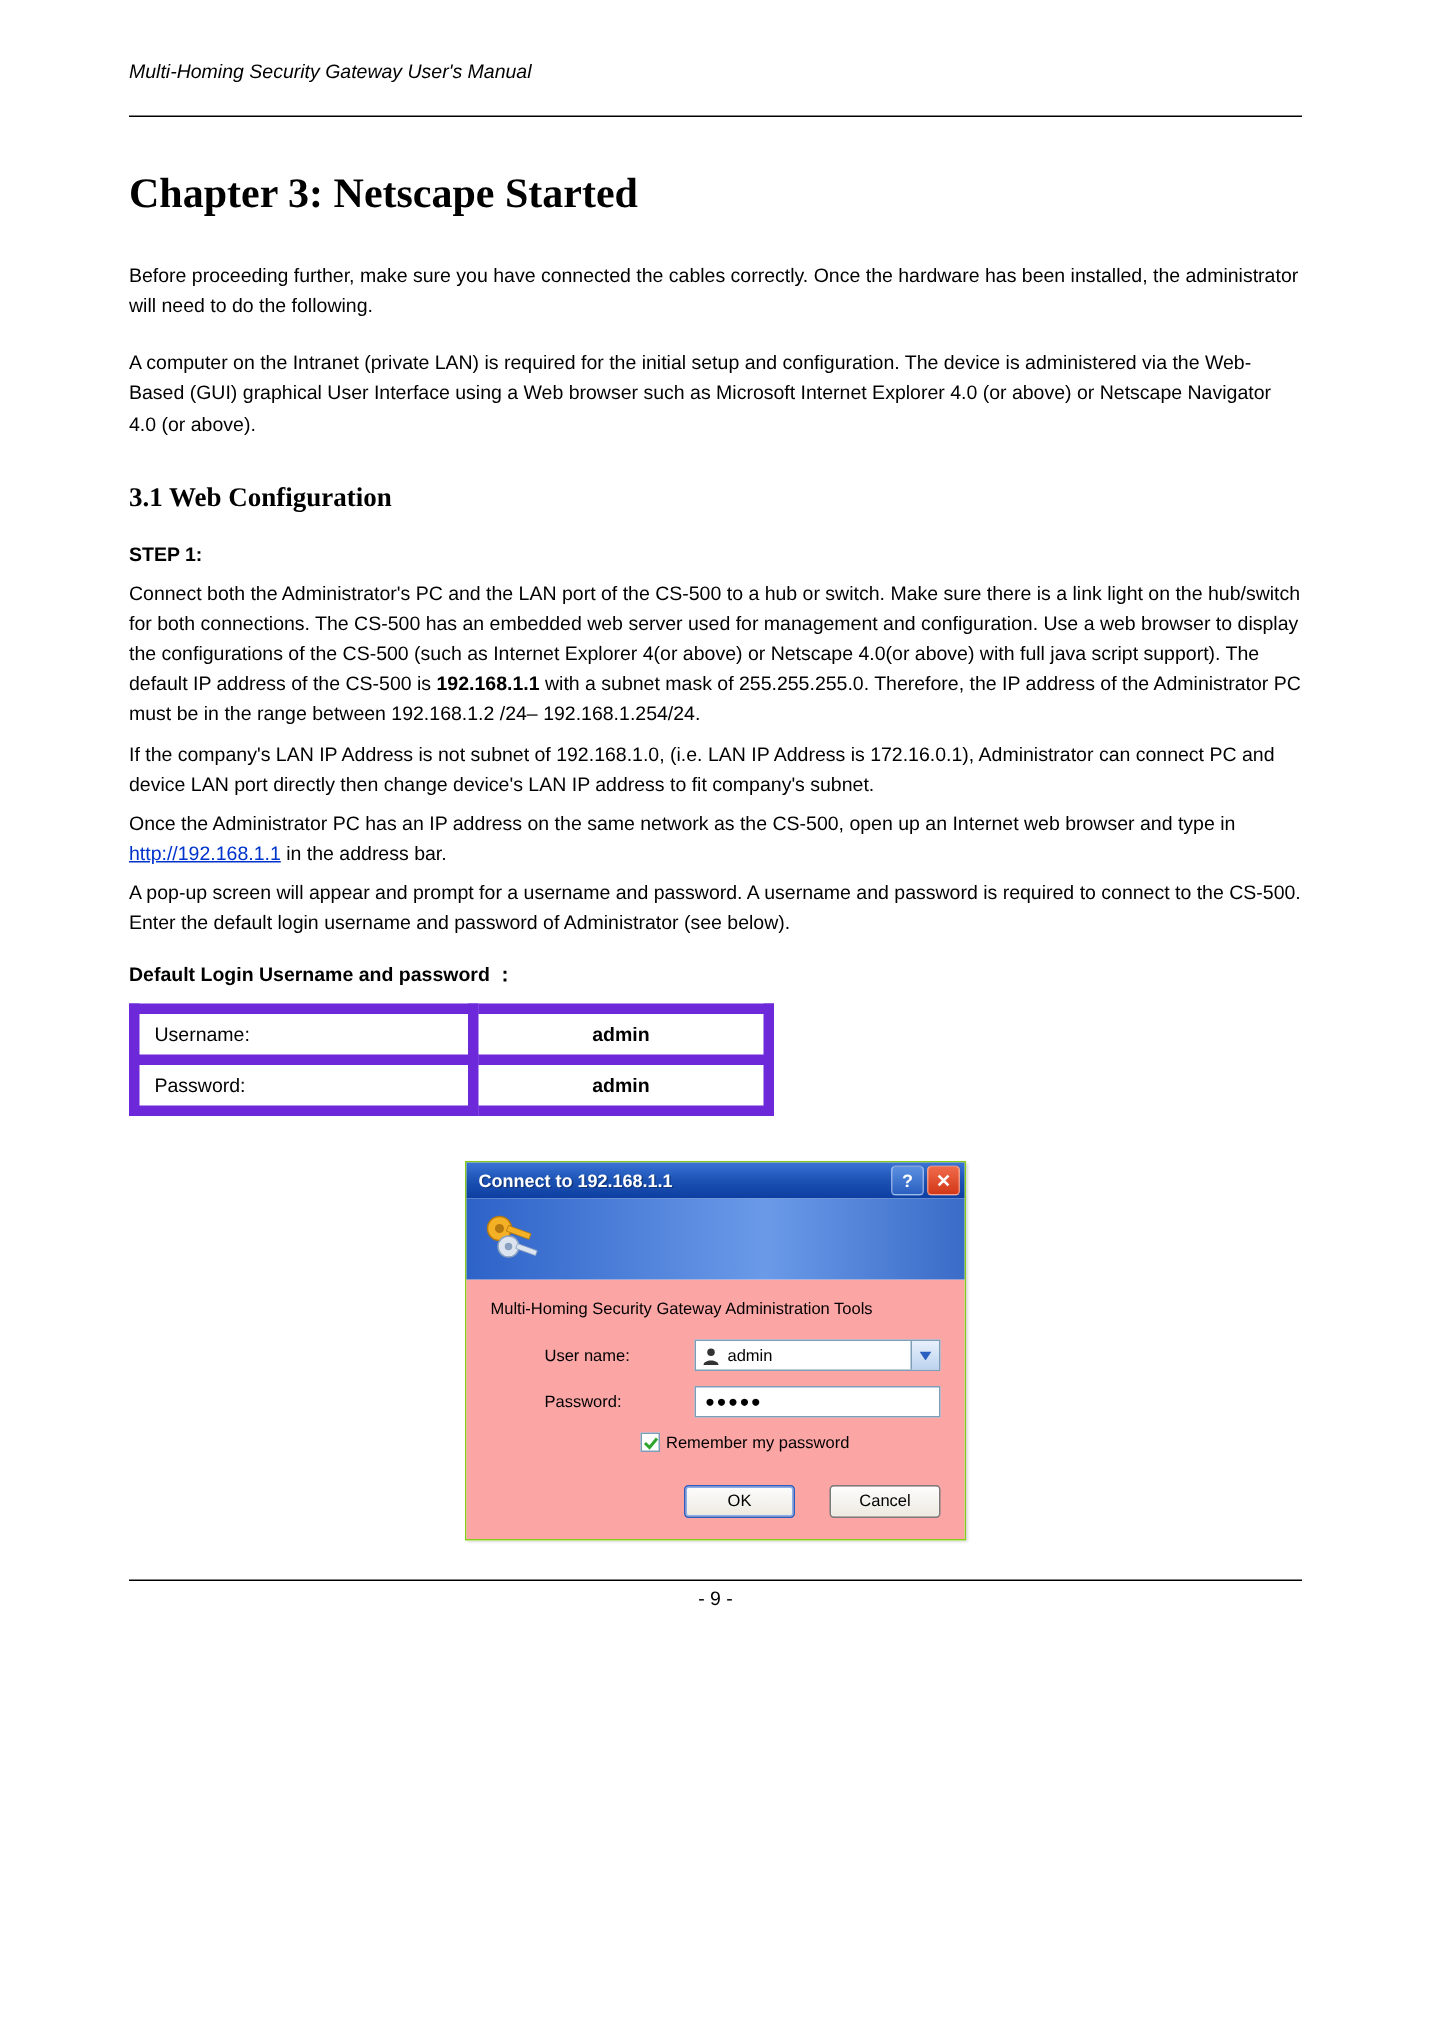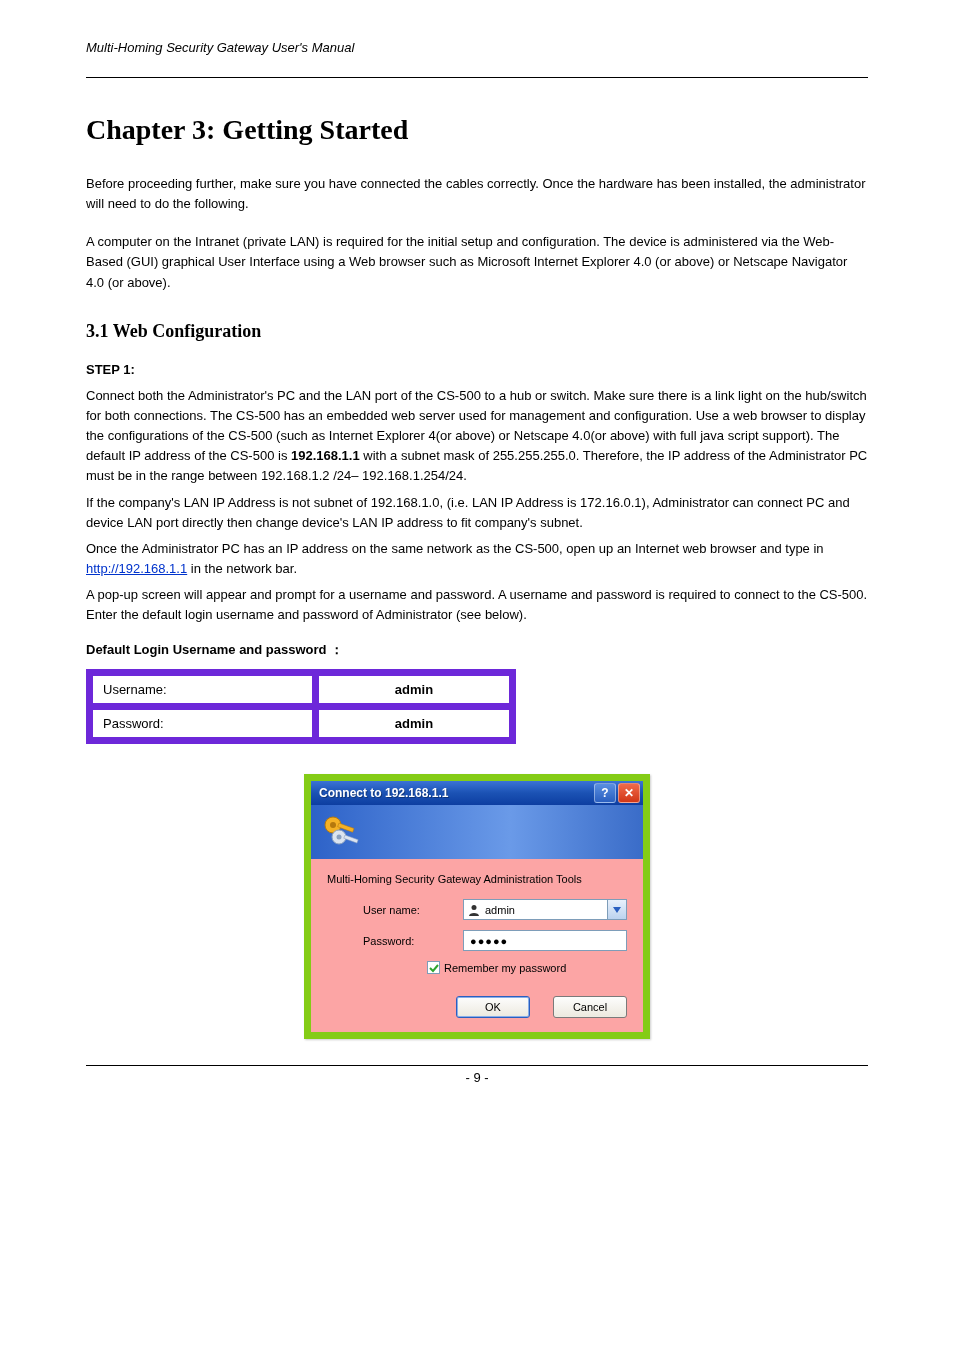--- a/index.html
+++ b/index.html
@@ -76,21 +76,21 @@
     color: #0033cc;
     text-decoration: underline;
   }
   .dialog-wrap {
     display: flex;
     justify-content: center;
     margin-top: 30px;
   }
   .dialog {
     width: 332px;
-    border: 7px solid #84cc16;
+    border: 1px solid #84cc16;
     box-shadow: 1px 1px 2px rgba(0,0,0,0.2);
     font-size: 11px;
     font-family: Tahoma, Arial, sans-serif;
   }
   .titlebar {
     background: linear-gradient(to bottom, #3b73d6 0%, #1b52b4 50%, #0d3ea1 100%);
     color: #fff;
     display: flex;
     align-items: center;
     justify-content: space-between;
@@ -229,35 +229,35 @@
 </head>
 <body>
 
 <div class="page">
   <div class="header-row">
     <span>Multi-Homing Security Gateway User's Manual</span>
     <span></span>
   </div>
   <hr class="header-rule">
 
-  <h1 class="chapter">Chapter 3: Getting Started</h1>
+  <h1 class="chapter">Chapter 3: Netscape Started</h1>
 
   <p class="body">Before proceeding further, make sure you have connected the cables correctly. Once the hardware has been installed, the administrator will need to do the following.</p>
   <p class="body">A computer on the Intranet (private LAN) is required for the initial setup and configuration. The device is administered via the Web-Based (GUI) graphical User Interface using a Web browser such as Microsoft Internet Explorer 4.0 (or above) or Netscape Navigator 4.0 (or above).</p>
 
   <h2 class="section">3.1 Web Configuration</h2>
 
   <p class="indent-step"><b>STEP 1:</b></p>
   <p class="indent-step">
     <span>Connect both the Administrator's PC and the LAN port of the CS-500 to a hub or switch. Make sure there is a link light on the hub/switch for both connections. The CS-500 has an embedded web server used for management and configuration. Use a web browser to display the configurations of the CS-500 (such as Internet Explorer 4(or above) or Netscape 4.0(or above) with full java script support). The default IP address of the CS-500 is</span>
     <b>192.168.1.1</b><span> with a subnet mask of 255.255.255.0. Therefore, the IP address of the Administrator PC must be in the range between 192.168.1.2 /24– 192.168.1.254/24.</span>
   </p>
   <p class="indent-step sub-step">If the company's LAN IP Address is not subnet of 192.168.1.0, (i.e. LAN IP Address is 172.16.0.1), Administrator can connect PC and device LAN port directly then change device's LAN IP address to fit company's subnet.</p>
   <p class="indent-step sub-step">
-    <span>Once the Administrator PC has an IP address on the same network as the CS-500, open up an Internet web browser and type in </span><a class="link" href="#">http://192.168.1.1</a><span> in the network bar.</span>
+    <span>Once the Administrator PC has an IP address on the same network as the CS-500, open up an Internet web browser and type in </span><a class="link" href="#">http://192.168.1.1</a><span> in the address bar.</span>
   </p>
   <p class="indent-step sub-step">A pop-up screen will appear and prompt for a username and password. A username and password is required to connect to the CS-500. Enter the default login username and password of Administrator (see below).</p>
 
   <p class="bold-line">Default Login Username and password ：</p>
   <table class="cred">
     <tbody>
         <tr>
       <td>Username:</td>
       <td class="rcell">admin</td>
     </tr>

